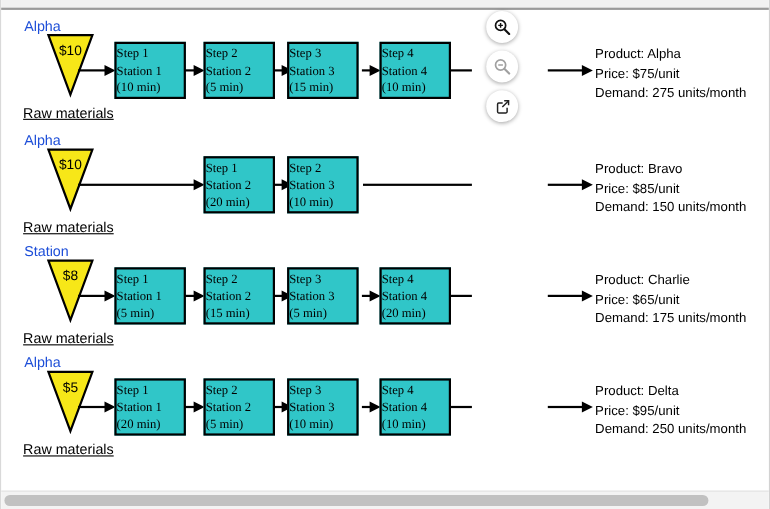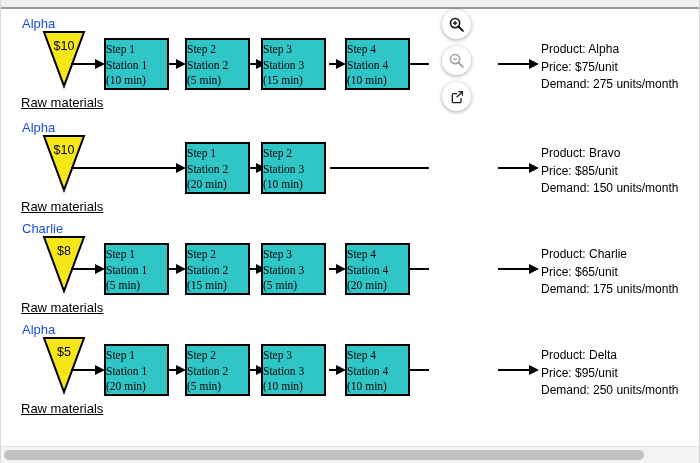--- a/index.html
+++ b/index.html
@@ -128,21 +128,21 @@
         <div class="head"></div>
       </div>
     <div class="product">
       <div>Product: Bravo</div>
       <div>Price: $85/unit</div>
       <div>Demand: 150 units/month</div>
     </div>
   </div>
 
   <div class="row" style="top:221px">
-    <div class="flow-name">Charlie</div>
+    <div class="flow-name">Station</div>
     <svg class="tri-svg" width="44" height="60">
       <polygon class="tri-shape" points="2,3 42,3 22,57"></polygon>
       <text class="tri-cost" x="22" y="21">$8</text>
     </svg>
     <div class="raw-label">Raw materials</div>
 
     <div class="arrow" style="left:70px;width:34px">
         <div class="shaft"></div>
         <div class="head"></div>
       </div>

